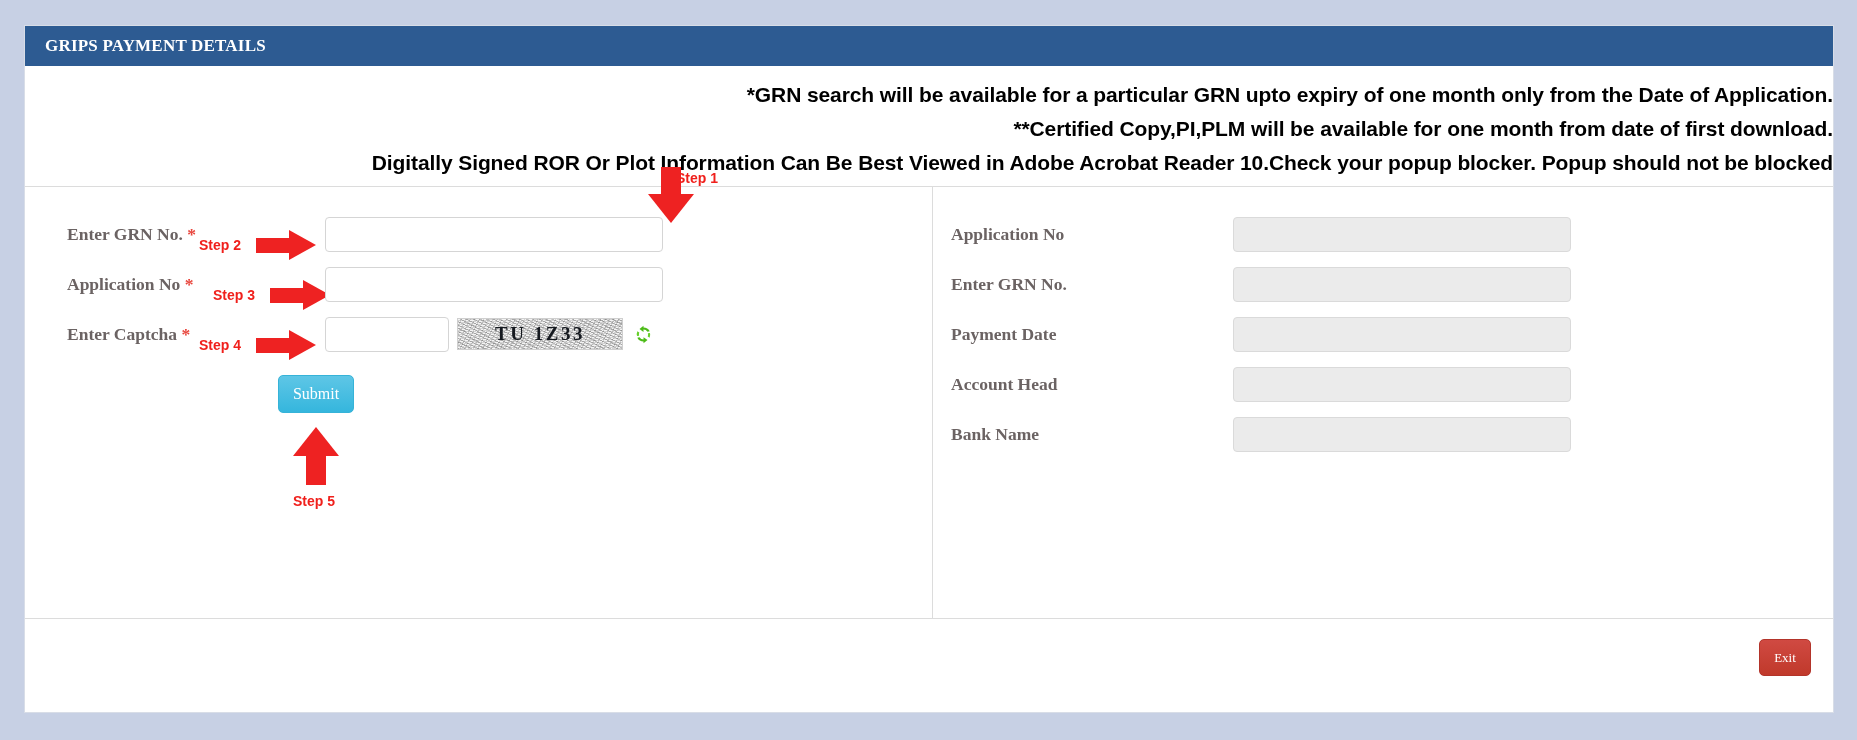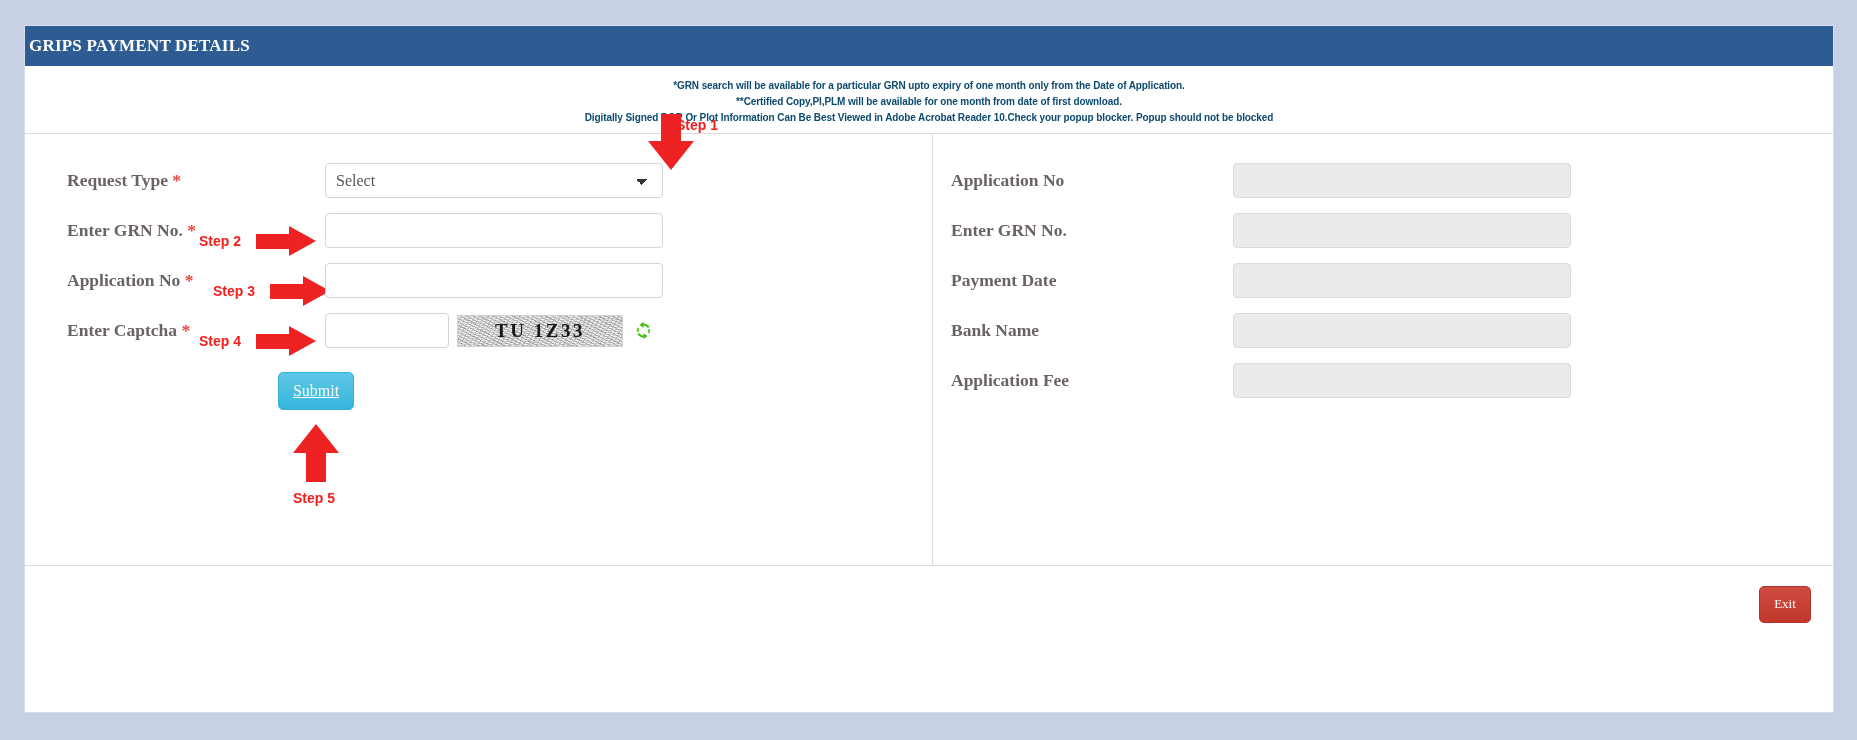--- a/index.html
+++ b/index.html
@@ -17,41 +17,42 @@
     width: 1810px; height: 688px;
     background: #ffffff;
     border: 1px solid #d8dde7;
   }
   
   .panel-header {
     height: 40px;
     background: #2d5b92;
     display: flex;
     align-items: center;
-    padding-left: 4px;
+    padding-left: 20px;
   }
   .panel-header .title {
     color: #ffffff;
     font-family: "Liberation Serif", serif;
     font-weight: bold;
     font-size: 17px;
     letter-spacing: .2px;
   }
   
   .notices {
     padding: 12px 0 6px 0;
     text-align: center;
   }
   .notice {
-    color: #0c4a6e;
-    font-weight: bold;
-    font-size: 10px;
+    color: #000000;
+    font-weight: bold;
+    font-size: 21px;
     line-height: 1.62;
     letter-spacing: -0.1px;
     white-space: nowrap;
+    text-align: right;
   }
   
   .body-split {
     display: flex;
     border-top: 1px solid #dcdcdc;
     height: 432px;
   }
   .col-left  { width: 907px; position: relative; padding-top: 22px; }
   .col-right { flex: 1; border-left: 1px solid #dcdcdc; padding-top: 22px; }
 
@@ -186,21 +187,20 @@
   }
   .btn-submit {
     width: 76px; height: 38px;
     background: linear-gradient(#5ec6e6, #35b6dd);
     border: 1px solid #36b3d8;
     border-radius: 5px;
     color: #ffffff;
     font-family: "Liberation Serif", serif;
     font-size: 16px;
     cursor: pointer;
-    text-decoration: underline;
   }
   .arrow-up {
     position: absolute; left: 268px; top: 52px;
     width: 46px; height: 58px;
   }
   .arrow-up::before {
     content:""; position:absolute; left:13px; top:27px;
     width:20px; height:31px; background:#ee2222;
   }
   .arrow-up::after {
@@ -245,31 +245,20 @@
     <div class="notice">Digitally Signed ROR Or Plot Information Can Be Best Viewed in Adobe Acrobat Reader 10.Check your popup blocker. Popup should not be blocked</div>
   </div>
 
   <div class="body-split">
 
     <div class="col-left">
 
       <div class="arrow-down"></div>
       <div class="step-tag step1-tag">Step 1</div>
 
-      <div class="frow">
-        <div class="flabel">
-          <span>Request Type</span>
-          <span class="req">*</span>
-        </div>
-        <div class="fctl">
-          <select class="sel">
-            <option>Select</option>
-          </select>
-        </div>
-      </div>
 
       <div class="frow">
         <div class="flabel">
           <span>Enter GRN No.</span>
           <span class="req">*</span>
           <span class="inline-step" style="position:absolute; left:182px; top:6px;">
             <span class="step-tag">Step 2</span>
             <span class="arrow-right"></span>
           </span>
         </div>
@@ -338,34 +327,34 @@
         </div>
       </div>
 
       <div class="frow">
         <div class="flabel">Payment Date</div>
         <div class="fctl">
           <input class="txt ro" type="text" readonly="" value="" style="">
         </div>
       </div>
 
+      <div class="frow">
+        <div class="flabel">Account Head</div>
+        <div class="fctl">
+          <input class="txt ro" type="text" readonly="" value="" style="">
+        </div>
+      </div>
 
       <div class="frow">
         <div class="flabel">Bank Name</div>
         <div class="fctl">
           <input class="txt ro" type="text" readonly="" value="" style="">
         </div>
       </div>
 
-      <div class="frow">
-        <div class="flabel">Application Fee</div>
-        <div class="fctl">
-          <input class="txt ro" type="text" readonly="" value="" style="">
-        </div>
-      </div>
 
     </div>
   </div>
 
   <div class="footer">
     <button class="btn-exit">Exit</button>
   </div>
 
 </div>
 

